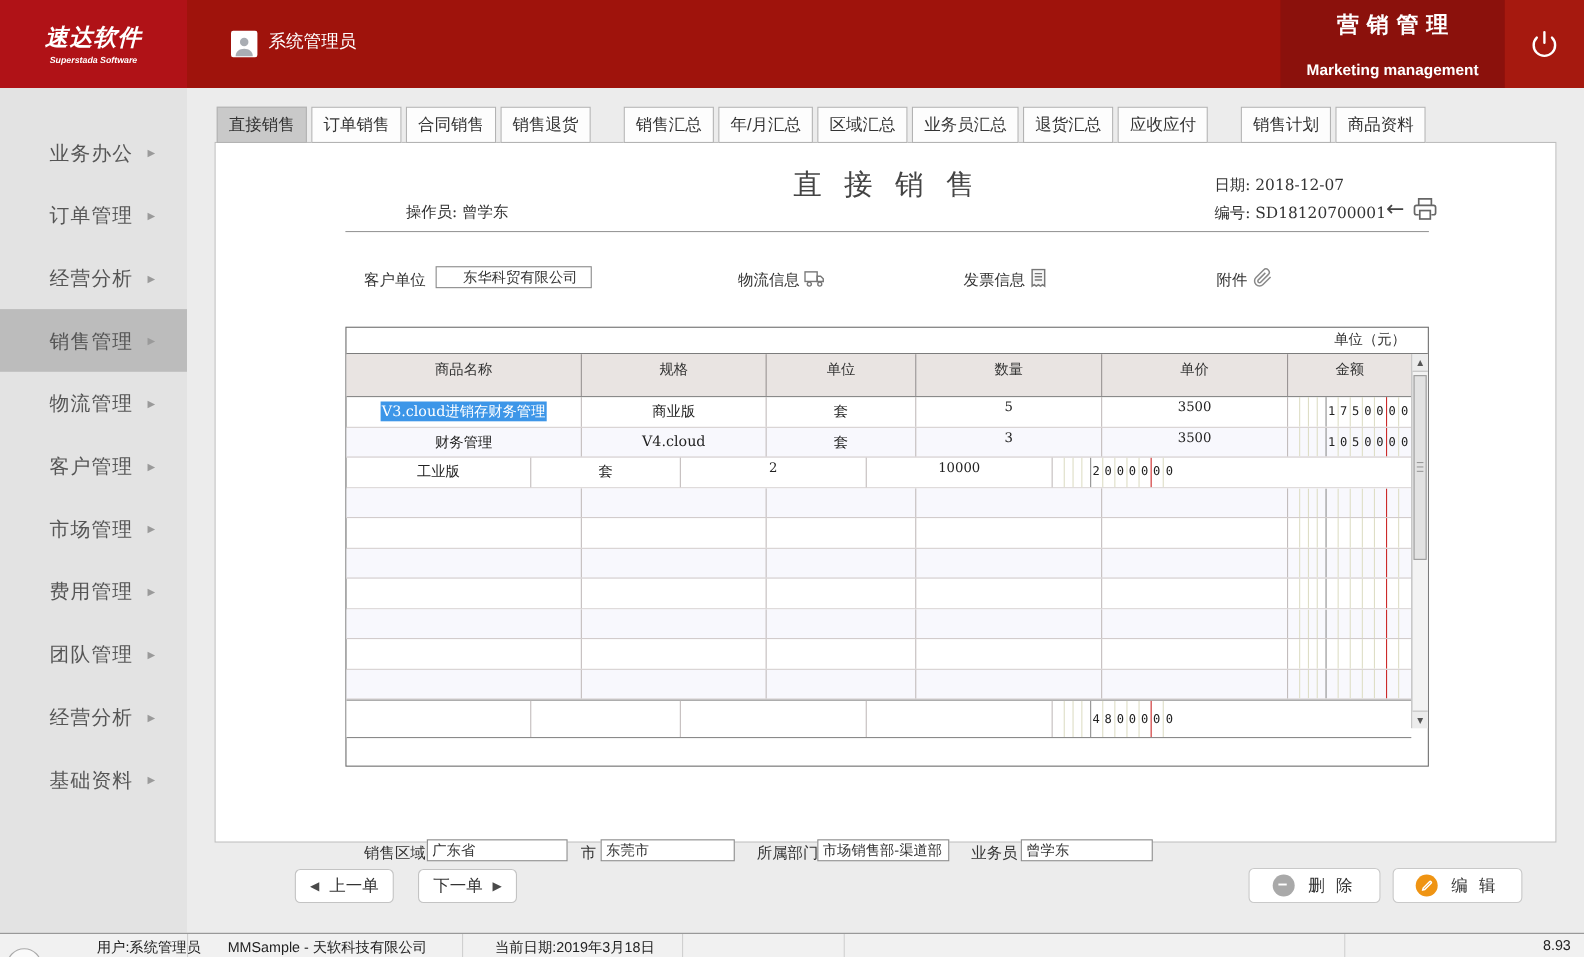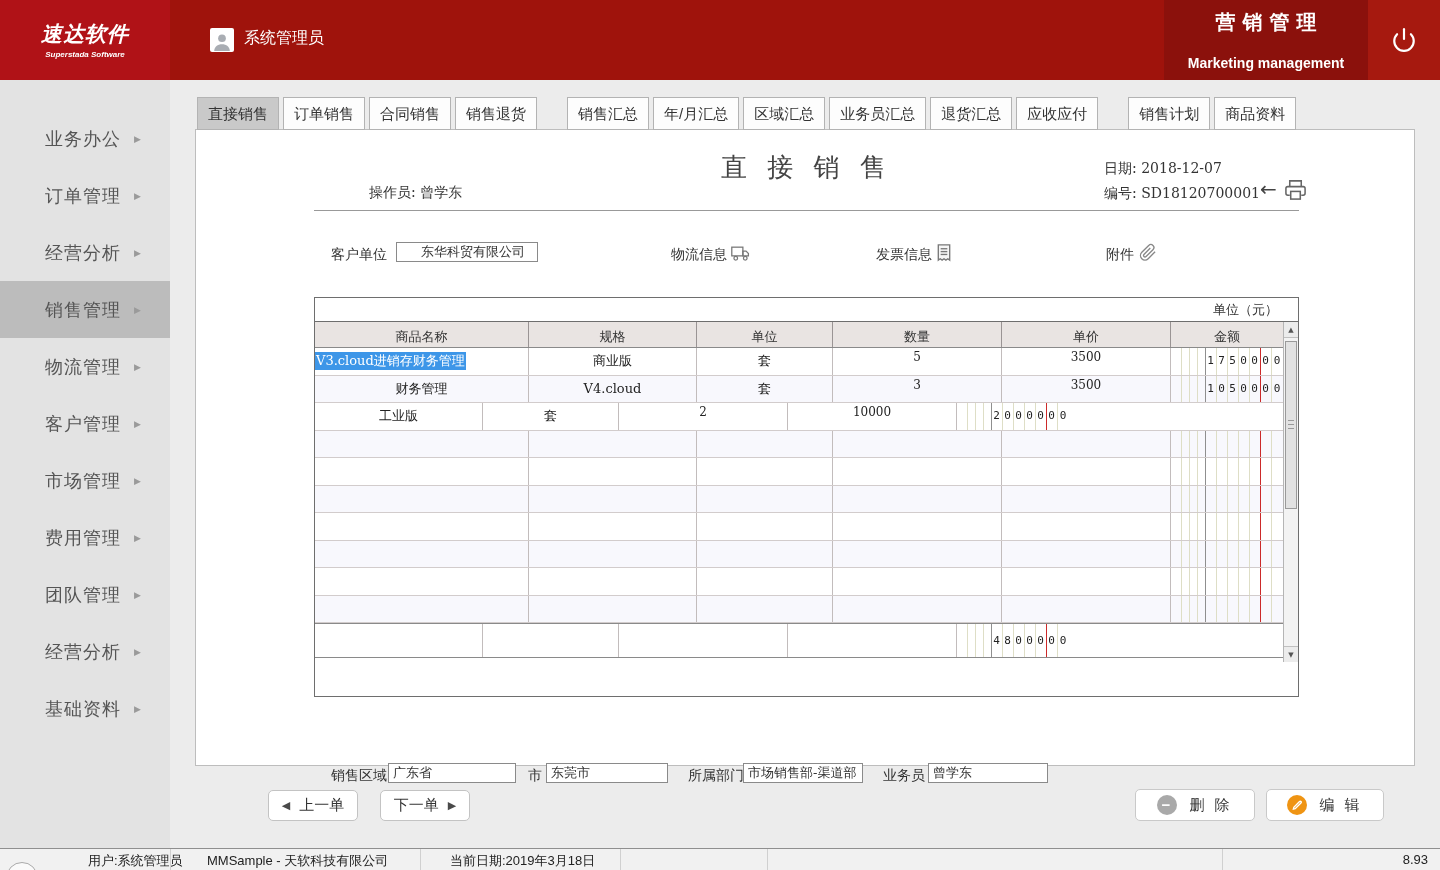--- a/index.html
+++ b/index.html
@@ -43,27 +43,27 @@
   .doc-hr { position:absolute; left:0; top:80px; width:985px; border-top:1px solid #999; }
 
   .field-row { position:absolute; left:0; top:112px; width:985px; height:24px; font-size:14px; color:#333; }
   .fl { position:absolute; top:4px; }
   .f-input { position:absolute; top:0; height:20px; border:1px solid #8a8a8a; background:#fff; font-family:"DejaVu Serif", serif; font-size:13px; color:#333; padding:0 4px; }
   .icon-btn { position:absolute; top:0; cursor:pointer; }
 
   
   .sheet { position:absolute; left:0; top:167px; width:985px; height:400px; border:1px solid #6e6e6e; background:#fff; }
   .unit-row { height:24px; line-height:23px; text-align:right; padding-right:20px; font-size:13px; color:#333; border-bottom:1px solid #6e6e6e; }
-  .hdr-row { height:26px; display:flex; width:calc(100% - 15px); background:#e9e4e2; border-bottom:1px solid #8a8a8a; }
+  .hdr-row { height:39px; display:flex; width:calc(100% - 15px); background:#e9e4e2; border-bottom:1px solid #8a8a8a; }
   .hdr-cell { line-height:29px; text-align:center; font-size:13px; color:#333; border-right:1px solid #9a9494; }
   .c0 { width:214px; } .c1 { width:168px; } .c2 { width:136px; } .c3 { width:169px; } .c4 { width:169px; } .c5 { width:112px; border-right:none !important; }
   .t-row { height:27.5px; display:flex; width:calc(100% - 15px); border-bottom:1px solid #d2cccc; }
   .t-row.tint { background:#f8f8fd; }
   .t-cell { border-right:1px solid #c2bcbc; display:flex; align-items:center; justify-content:center; font-size:13px; color:#222; overflow:hidden; }
-  .t-cell.name-left { justify-content:flex-start; }
+  .t-cell.name-left { justify-content:center; }
   .t-cell.num { align-items:flex-start; padding-top:2px; font-size:12px; }
   .sel-text { background:#3d96e8; color:#fff; padding:0 1px; white-space:nowrap; }
   .amt { position:relative; display:flex; border-right:none; }
   .g { height:100%; }
   .gl { border-right:1px solid #dedec6; }
   .gk { border-right:1px solid #8f8f8f; }
   .gr { border-right:1px solid #cc2a2a; }
   .gf1 { width:10px; } .gf { width:8px; }
   .gd { width:11px; text-align:center; font-family:"DejaVu Sans Mono", monospace; font-size:11px; color:#222; line-height:26px; }
   .total-row { height:35px; display:flex; width:calc(100% - 15px); border-top:1px solid #8a8a8a; border-bottom:1px solid #8a8a8a; background:#fff; }

